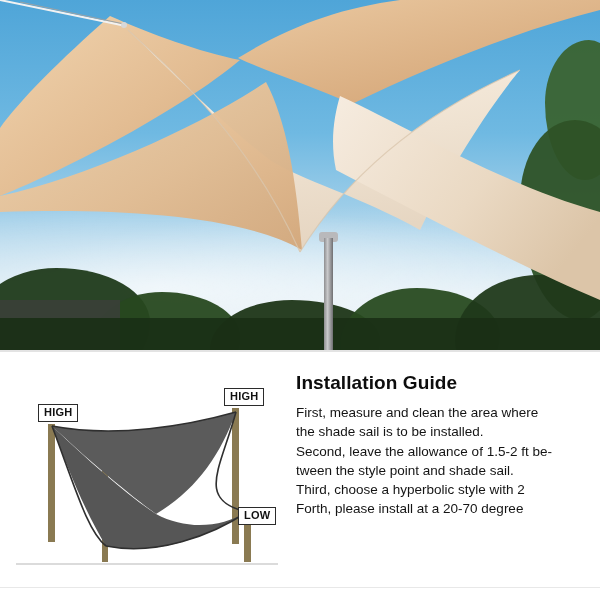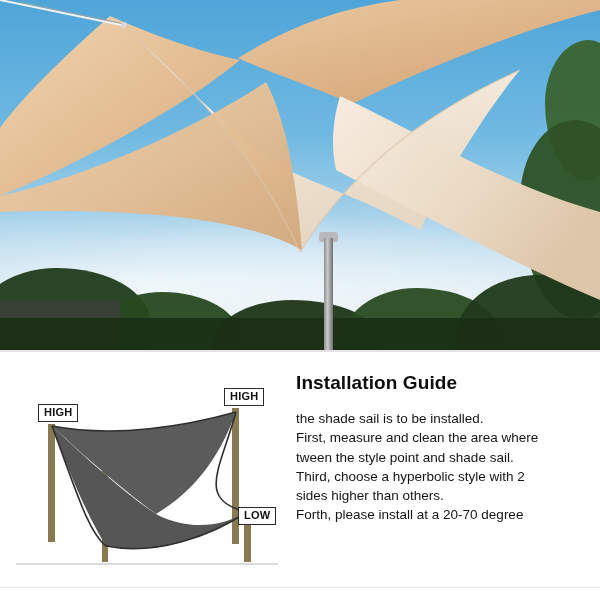--- a/index.html
+++ b/index.html
@@ -142,21 +142,21 @@
   .lab-low        { left: 232px; top: 147px; text-align: center; }
 
   
   .guide {
     position: absolute;
     left: 296px;
     top: 22px;
     width: 300px;
   }
   .guide h2 {
-    margin: 0 0 16px 0;
+    margin: 0 0 10px 0;
     font-size: 19px;
     font-weight: bold;
     color: #0d0d0d;
     letter-spacing: .1px;
   }
   .guide p {
     margin: 0 0 2px 0;
     font-size: 13.5px;
     line-height: 1.28;
     color: #141414;
@@ -249,24 +249,24 @@
 
         <line x1="10" y1="204" x2="272" y2="204" stroke="#cfcfcf" stroke-width="1.5"></line>
       </svg>
       <div class="diag-label lab-high-left">HIGH</div>
       <div class="diag-label lab-high-right">HIGH</div>
       <div class="diag-label lab-low">LOW</div>
     </div>
 
     <div class="guide">
       <h2>Installation Guide</h2>
+      <p>First, measure and clean the area where</p>
       <p>the shade sail is to be installed.</p>
-      <p>First, measure and clean the area where</p>
+      <p>Second, leave the allowance of 1.5-2 ft be-</p>
       <p>tween the style point and shade sail.</p>
       <p>Third, choose a hyperbolic style with 2</p>
-      <p>sides higher than others.</p>
       <p>Forth, please install at a 20-70 degree</p>
     </div>
 
     <div class="divider-bottom"></div>
   </div>
 
 </div>
 
 </body></html>

